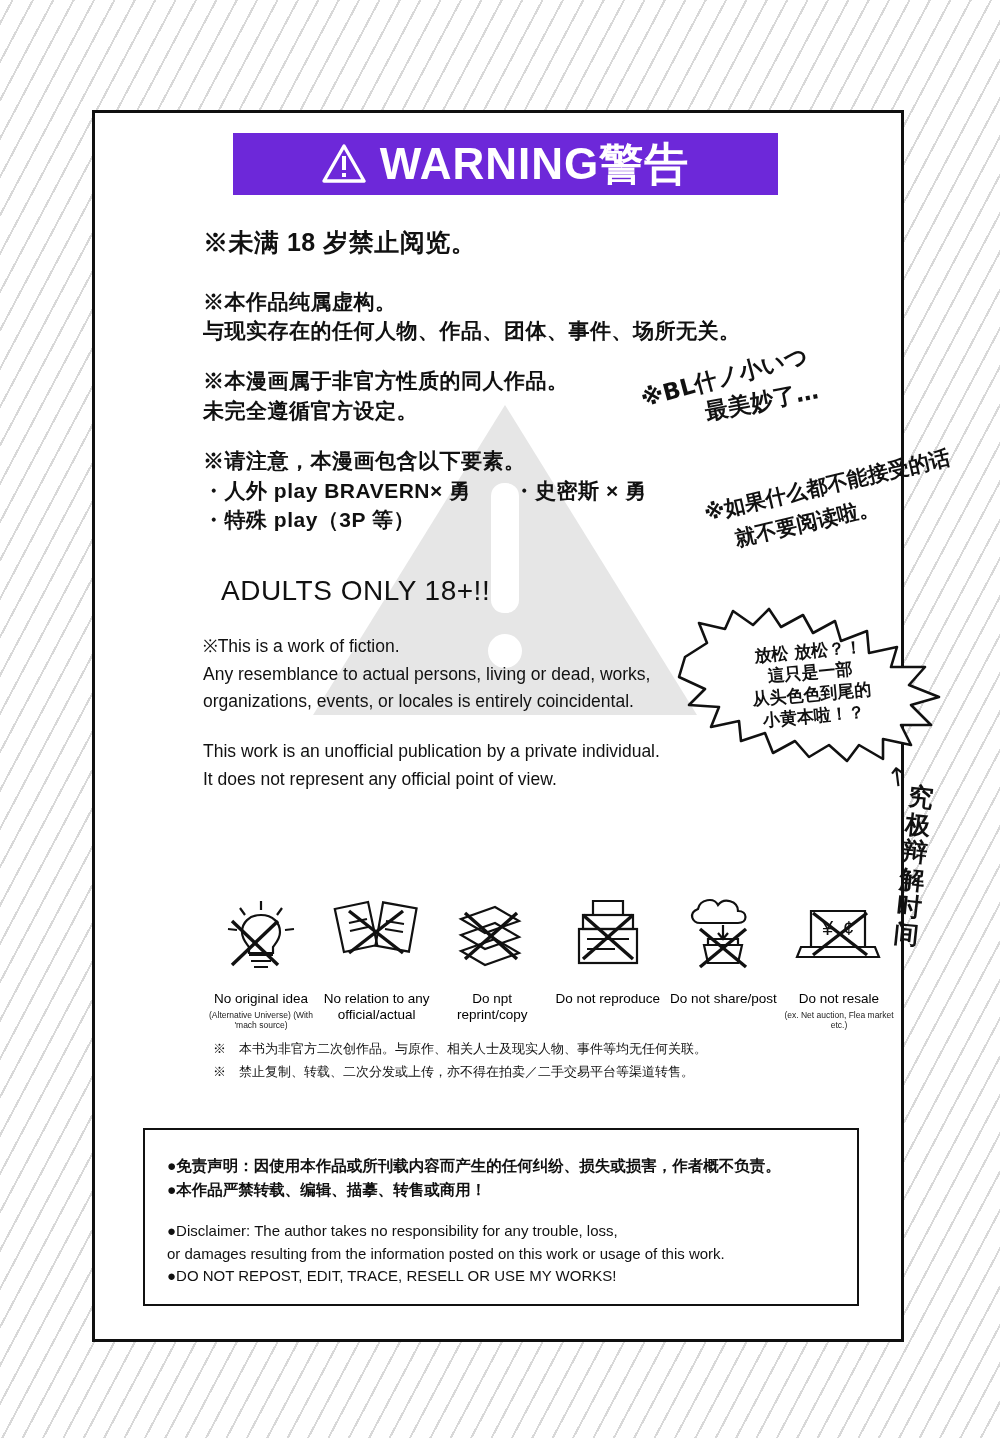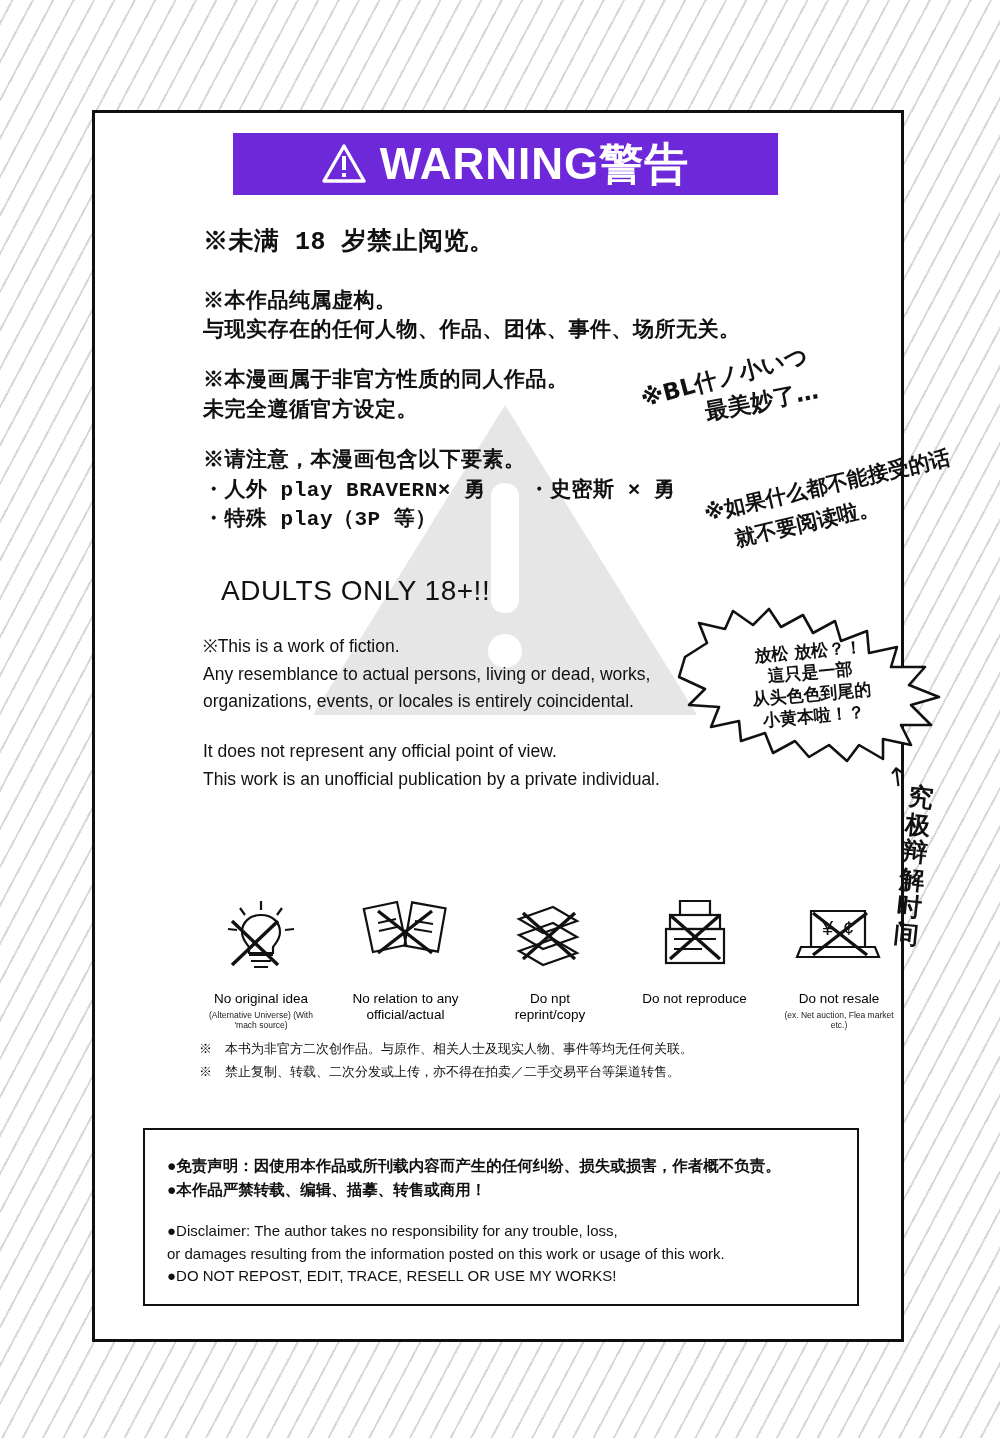--- a/index.html
+++ b/index.html
@@ -80,21 +80,20 @@
     top: 112px;
     width: 640px;
   }
 
   .cn-bold {
     font-size: 21px;
     font-weight: 700;
     line-height: 1.42;
     margin: 0 0 20px 0;
     letter-spacing: 0.5px;
-    font-family: Liberation Mono, monospace;
   }
   .cn-bold.big {
     font-size: 25px;
     margin-bottom: 26px;
   }
   .cn-bold .ln { display: block; }
 
   .adults {
     font-size: 28px;
     font-weight: 400;
@@ -209,21 +208,21 @@
   }
   .icon-sub {
     font-size: 8.5px;
     line-height: 1.2;
     margin-top: 3px;
     color: #222;
   }
 
   #notes-cn {
     position: absolute;
-    left: 104px;
+    left: 118px;
     top: 925px;
     width: 620px;
     font-size: 13px;
     line-height: 1.75;
     color: #111;
   }
   #notes-cn .ln { display: block; }
 
   
   #disclaimer {
@@ -294,22 +293,22 @@
 
       <p class="adults">ADULTS ONLY 18+!!</p>
 
       <p class="en-block">
         <span class="ln">※This is a work of fiction.</span>
         <span class="ln">Any resemblance to actual persons, living or dead, works,</span>
         <span class="ln">organizations, events, or locales is entirely coincidental.</span>
       </p>
 
       <p class="en-block">
+        <span class="ln">This work is an unofficial publication by a private individual.</span>
         <span class="ln">It does not represent any official point of view.</span>
-        <span class="ln">This work is an unofficial publication by a private individual.</span>
       </p>
     </div>
 
     <div class="hand" id="hand1">
       <span>※BL什ノ小いつ</span>
       <span class="l2">最美妙了…</span>
     </div>
 
     <div class="hand" id="hand2">
       <span>※如果什么都不能接受的话</span>
@@ -420,20 +419,40 @@
               <line x1="70" y1="26" x2="20" y2="70"></line>
             </g>
           </svg>
         </div>
         <div class="icon-cap">
           <span class="ln">Do not</span>
           <span class="ln">reproduce</span>
         </div>
       </div>
 
+      <div class="icon-cell">
+        <div class="icon-art">
+          <svg width="90" height="86" viewBox="0 0 90 86" aria-hidden="true">
+            <g fill="none" stroke="#111" stroke-width="2.2">
+              <path d="M22 34 c-8 0 -12 -10 -2 -14 2 -10 16 -12 20 -4 6 -8 20 -4 20 6 10 0 10 12 0 12z"></path>
+              <path d="M26 56 l38 0 -4 18 -30 0z"></path>
+              <path d="M30 50 l30 0 0 6 -30 0z"></path>
+              <path d="M45 36 l0 14 M40 44 l5 6 5 -6"></path>
+            </g>
+            <g stroke="#111" stroke-width="3.4">
+              <line x1="22" y1="40" x2="68" y2="78"></line>
+              <line x1="68" y1="40" x2="22" y2="78"></line>
+            </g>
+          </svg>
+        </div>
+        <div class="icon-cap">
+          <span class="ln">Do not</span>
+          <span class="ln">share/post</span>
+        </div>
+      </div>
 
       <div class="icon-cell">
         <div class="icon-art">
           <svg width="100" height="86" viewBox="0 0 100 86" aria-hidden="true">
             <g fill="none" stroke="#111" stroke-width="2.2">
               <path d="M22 22 l54 0 0 36 -54 0z"></path>
               <path d="M12 58 l74 0 4 10 -82 0z"></path>
               <text x="33" y="46" font-size="20" font-family="Liberation Sans, sans-serif" stroke="none" fill="#111">¥</text>
               <text x="54" y="46" font-size="20" font-family="Liberation Sans, sans-serif" stroke="none" fill="#111">¢</text>
             </g>

